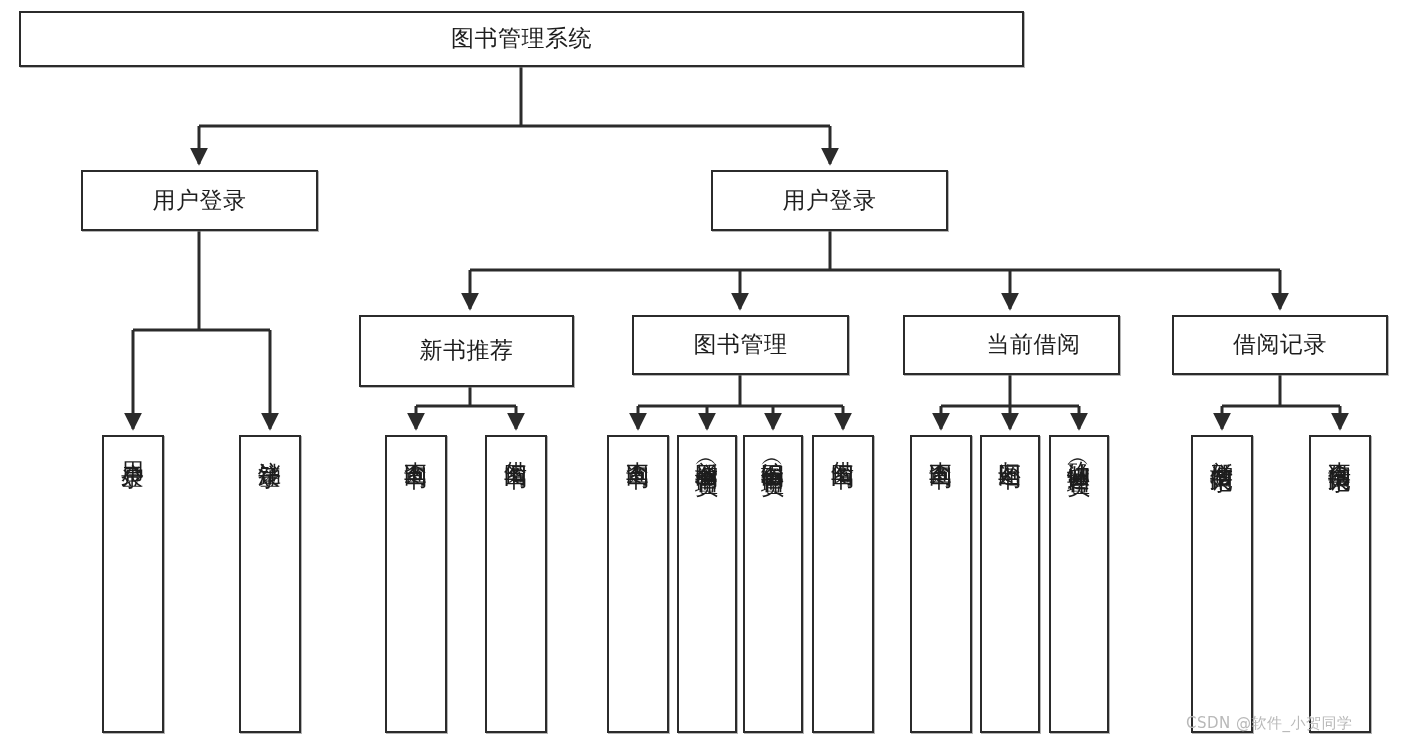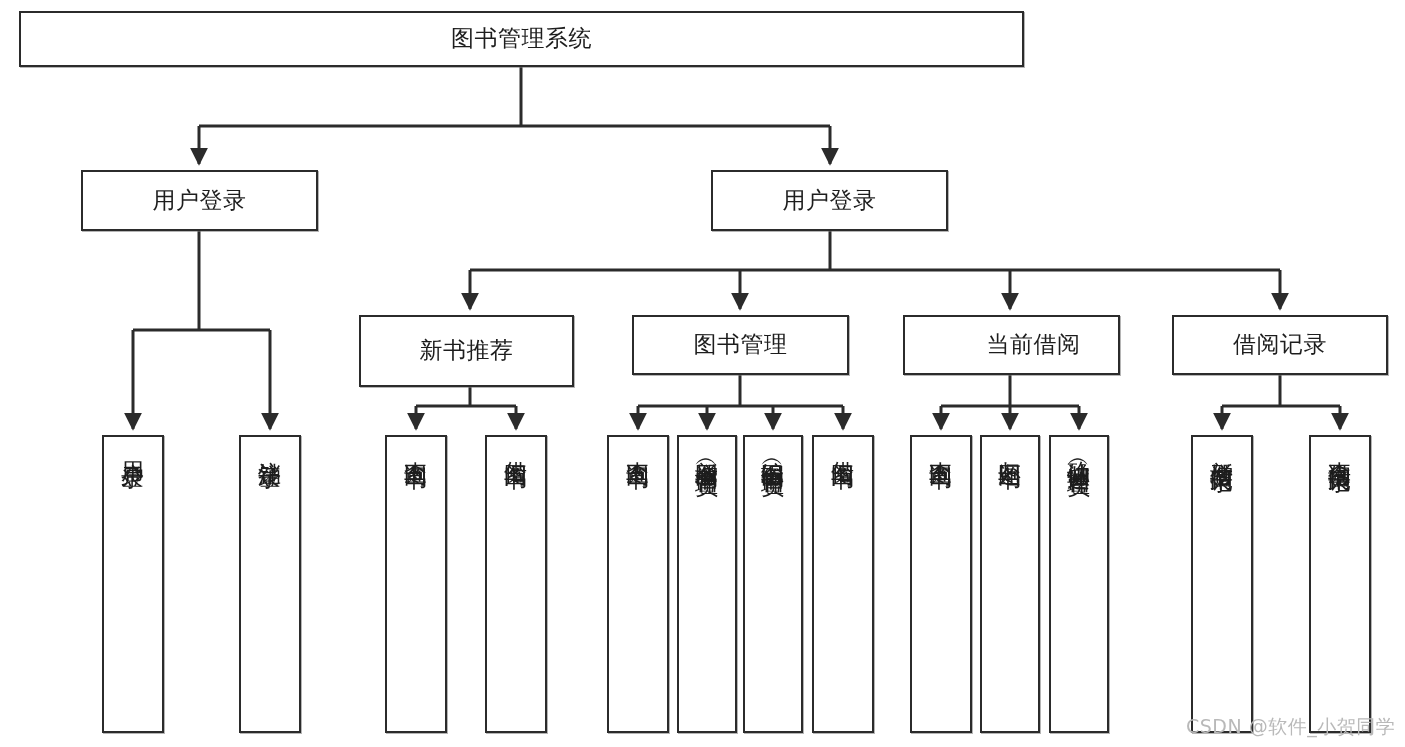--- a/index.html
+++ b/index.html
@@ -60,21 +60,21 @@
     text-orientation: upright;
     font-size: 23px;
     line-height: 1.05;
     letter-spacing: 2px;
     white-space: nowrap;
   }
   .watermark {
     position: absolute;
     left: 1186px;
     top: 714px;
-    font-size: 19px;
+    font-size: 15px;
     color: #b9b9b9;
     letter-spacing: 0.5px;
     white-space: nowrap;
     user-select: none;
   }
 </style>
 </head>
 <body>
 
 <div id="diagram-root">

